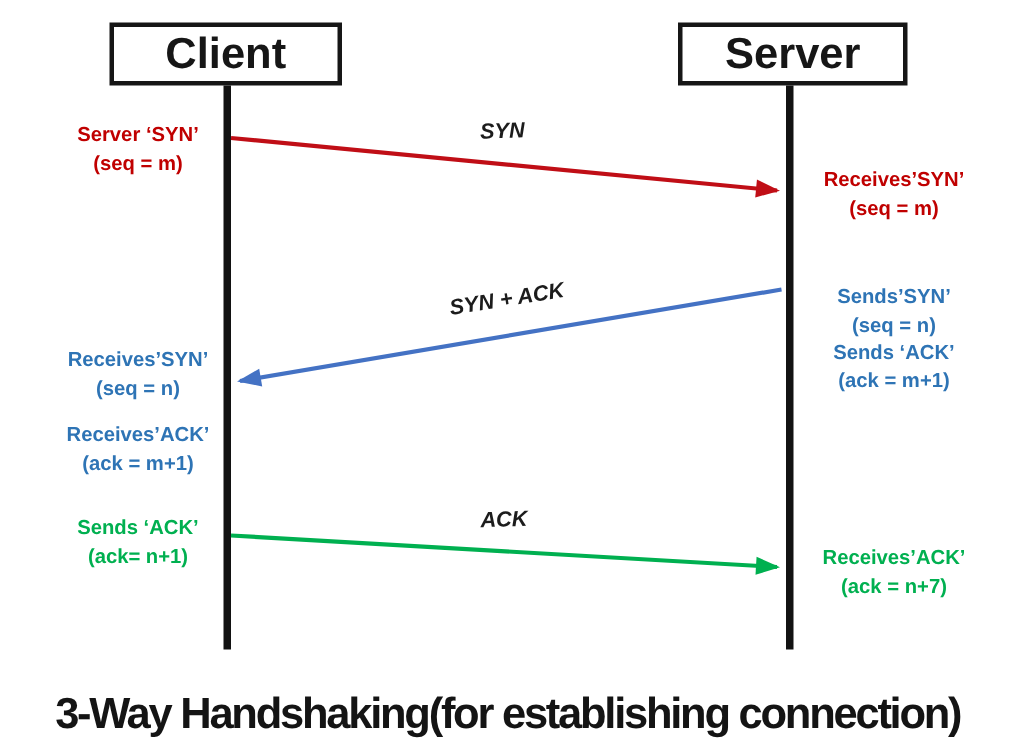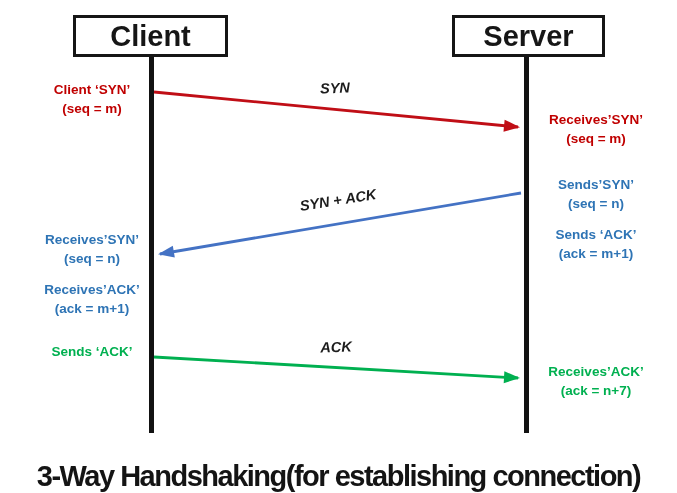--- a/index.html
+++ b/index.html
@@ -66,21 +66,21 @@
   .annotation.right { left: 528px; width: 136px; }
   .annotation span { display: block; }
   .annotation.red   { color: #c00000; }
   .annotation.blue  { color: #2e74b5; }
   .annotation.green { color: #00b050; }
   .ann-1 { top: 80px; }
   .ann-2 { top: 230px; }
   .ann-3 { top: 280px; }
   .ann-4 { top: 342px; }
   .ann-5 { top: 110px; }
-  .ann-6 { top: 175px; }
+  .ann-6 { top: 188px; }
   .ann-7 { top: 225px; }
   .ann-8 { top: 362px; }
   .diagram-title {
     position: absolute;
     left: 0;
     top: 459px;
     width: 677px;
     text-align: center;
   }
   .diagram-title span {
@@ -123,33 +123,34 @@
     <line x1="154" y1="92" x2="518" y2="127" stroke-width="2.8" marker-end="url(#head-red)" stroke="#c00e16"></line>
     <line x1="521" y1="193" x2="160" y2="254" stroke-width="2.8" marker-end="url(#head-blue)" stroke="#4472c4"></line>
     <line x1="154" y1="357" x2="518" y2="378" stroke-width="2.8" marker-end="url(#head-green)" stroke="#00b050"></line>
   </svg>
 
   <div class="msg-label syn">SYN</div>
   <div class="msg-label syn-ack">SYN + ACK</div>
   <div class="msg-label ack">ACK</div>
 
   <div class="annotation left red ann-1">
-    <span>Client ‘SYN’</span>
+    <span>Server ‘SYN’</span>
     <span>(seq = m)</span>
   </div>
   <div class="annotation left blue ann-2">
     <span>Receives’SYN’</span>
     <span>(seq = n)</span>
   </div>
   <div class="annotation left blue ann-3">
     <span>Receives’ACK’</span>
     <span>(ack = m+1)</span>
   </div>
   <div class="annotation left green ann-4">
     <span>Sends ‘ACK’</span>
+    <span>(ack= n+1)</span>
   </div>
 
   <div class="annotation right red ann-5">
     <span>Receives’SYN’</span>
     <span>(seq = m)</span>
   </div>
   <div class="annotation right blue ann-6">
     <span>Sends’SYN’</span>
     <span>(seq = n)</span>
   </div>

